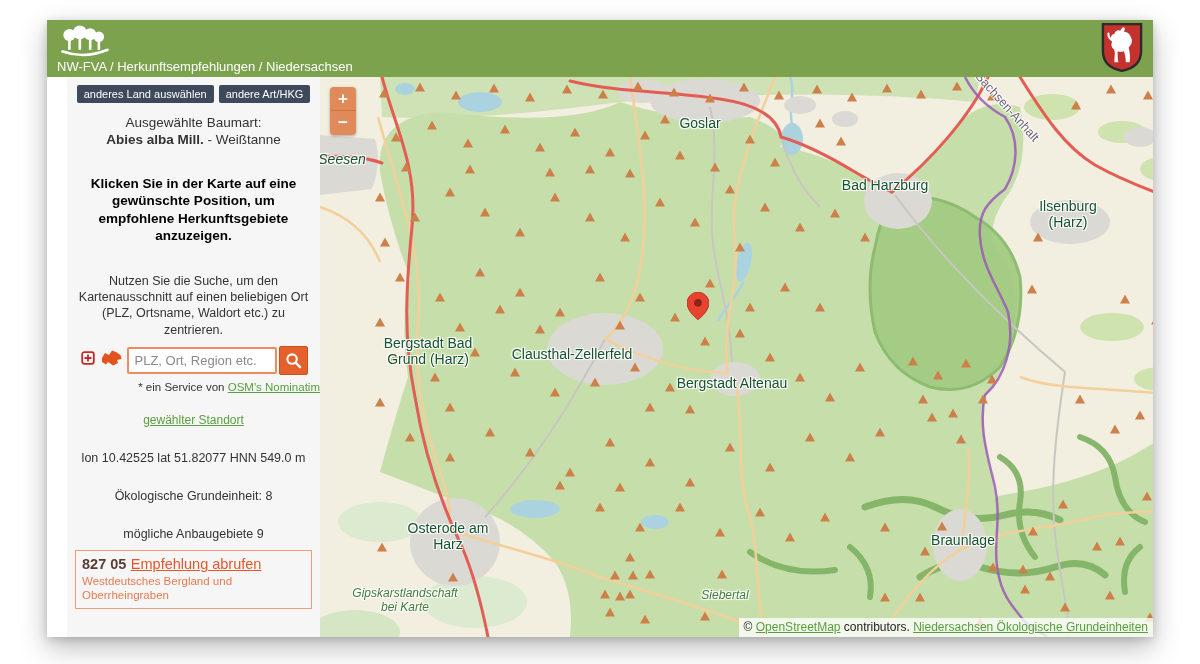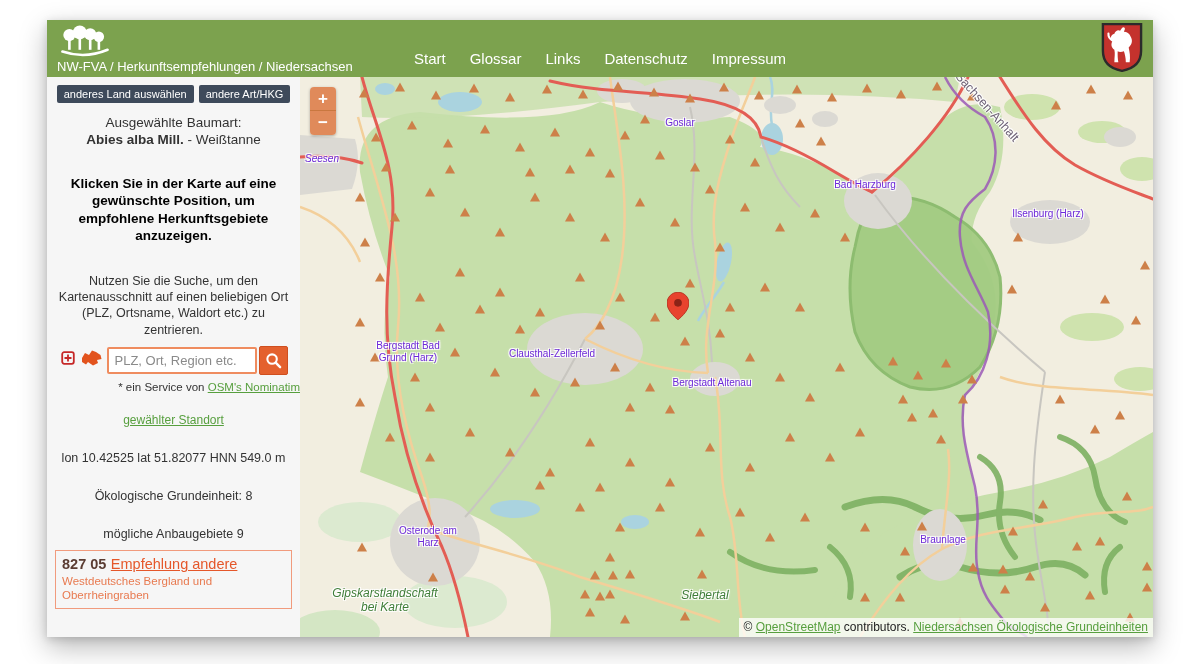--- a/index.html
+++ b/index.html
@@ -10,21 +10,21 @@
     display:flex; flex-direction:column; }
   
   .header { height:57px; background:#7ca24e; position:relative; flex:0 0 57px; }
   .logo { position:absolute; left:12px; top:4px; }
   .breadcrumb { position:absolute; left:10px; bottom:3px; color:#fff; font-size:13px; }
   .nav { position:absolute; left:50%; transform:translateX(-50%); top:30px;
     display:flex; gap:24px; color:#fff; font-size:15px; }
   .nav span { cursor:pointer; white-space:nowrap; }
   .emblem { position:absolute; right:10px; top:2px; }
   
-  .main { flex:1; display:flex; min-height:0; }
+  .main { flex:1; display:flex; min-height:0;padding-left:20px; }
   .sidebar { width:253px; flex:0 0 253px; background:#f6f6f6; text-align:center;
     color:#333; overflow:hidden; }
   .btn-row { margin:8px 4px 2px; display:flex; justify-content:center; gap:5px; }
   .dark-btn { background:#3e4a5b; color:#fff; border:none; font-size:11px;
     padding:3px 7px; border-radius:2px; cursor:pointer;
     font-family:"Liberation Sans",sans-serif; }
   .species { margin-top:12px; font-size:13.5px; line-height:1.25; }
   .instr-bold { margin:26px 14px 0; font-size:13.5px; font-weight:bold; line-height:1.3; color:#000000; }
   .instr { margin:28px 8px 0; font-size:12.5px; line-height:1.3; }
   .search-row { margin-top:8px; display:flex; align-items:center; justify-content:center; gap:4px; }
@@ -39,22 +39,22 @@
   .loc-link { display:block; margin-top:20px; font-size:12px; }
   .loc-line { margin-top:24px; font-size:12.5px; }
   .rec-box { margin:9px 8px 0; border:1px solid #f19b7d; padding:4px 6px 5px;
     text-align:left; }
   .rec-code { font-weight:bold; font-size:14.5px; color:#5a3c32; }
   .rec-link { font-size:14.5px; color:#e5572a; text-decoration:underline; cursor:pointer; }
   .rec-region { margin-top:2px; font-size:11.5px; color:#e87a50; line-height:1.2; }
   
   .map { flex:1; position:relative; overflow:hidden; background:#f2eee0; cursor:pointer; }
   .map svg.base { position:absolute; left:0; top:0; width:853px; height:560px; }
-  .map-label { position:absolute; transform:translate(-50%,-50%); font-size:10px;
-    color:#6d28d9; white-space:pre-line; text-align:center; line-height:1.15;
+  .map-label { position:absolute; transform:translate(-50%,-50%); font-size:14px;
+    color:#14532d; white-space:pre-line; text-align:center; line-height:1.15;
     text-shadow:-1px -1px 0 rgba(255,255,255,.85), 1px -1px 0 rgba(255,255,255,.85),
       -1px 1px 0 rgba(255,255,255,.85), 1px 1px 0 rgba(255,255,255,.85), 0 0 3px #fff;
     pointer-events:none; }
   .map-label.nature { color:#3f7d38; font-style:italic; font-size:12px; }
   .map-label.boundary { color:#6e6277; font-size:12.5px; }
   .tri { position:absolute; width:0; height:0; border-left:5px solid transparent;
     border-right:5px solid transparent; border-bottom:9px solid #cd8049;
     transform:translate(-50%,-50%); pointer-events:none; }
   .zoom-ctrl { position:absolute; left:10px; top:10px; width:26px; border-radius:4px;
     overflow:hidden; box-shadow:0 1px 3px rgba(0,0,0,.3); }
@@ -81,27 +81,20 @@
             <circle cx="46" cy="14" r="6"></circle>
           <rect x="10.5" y="14" width="3" height="15"></rect>
             <rect x="22.5" y="13" width="3" height="16"></rect>
           <rect x="34.5" y="15" width="3" height="14"></rect>
             <rect x="44.5" y="17" width="3" height="12"></rect>
         </g>
         <path d="M 4,31 Q 30,40 56,29" stroke="#fff" stroke-width="3" fill="none" stroke-linecap="round"></path>
       </svg>
     </div>
     <div class="breadcrumb">NW-FVA / Herkunftsempfehlungen / Niedersachsen</div>
-    <nav class="nav">
-      <span>Start</span>
-      <span>Glossar</span>
-      <span>Links</span>
-      <span>Datenschutz</span>
-      <span>Impressum</span>
-    </nav>
     <div class="emblem">
       <svg width="42" height="50" viewBox="0 0 44 52">
         <path d="M 2,2 L 42,2 L 42,30 C 42,44 33,49 22,51 C 11,49 2,44 2,30 Z" fill="#c4322d" stroke="#2b2b2b" stroke-width="2.5"></path>
         <path d="M 14,42 C 14,37 15,33 14,29 C 11,27 10,23 12,20 C 9,18 10,13 14,12
                  C 15,9 18,7.5 20,9 L 22,6 C 23,4.6 25.5,5 25,7.5 L 24,10
                  C 27,10 30,12 31,15 C 33.5,19 32.5,23.5 29,26.5 C 30,31.5 31,36 30,42
                  L 26,42 C 26,37.5 25,33.5 24,30.5 C 21.5,31.5 19,31.5 17.5,30.5
                  C 17.3,34.5 17.5,38.5 18.2,42 Z" fill="#fff"></path>
         <path d="M 12.5,19.5 C 9.5,18 7.5,15 7.8,11.8" stroke="#fff" stroke-width="2.2" fill="none" stroke-linecap="round"></path>
       </svg>
@@ -143,21 +136,21 @@
       </div>
       <div class="service-note">
         <span>* ein Service von </span><a class="green-link">OSM's Nominatim</a>
       </div>
       <a class="green-link loc-link">gewählter Standort</a>
       <div class="loc-line">lon 10.42525 lat 51.82077 HNN 549.0 m</div>
       <div class="loc-line">Ökologische Grundeinheit: 8</div>
       <div class="loc-line">mögliche Anbaugebiete 9</div>
       <div class="rec-box">
         <span class="rec-code">827 05</span>
-        <a class="rec-link">Empfehlung andere</a>
+        <a class="rec-link">Empfehlung abrufen</a>
         <div class="rec-region">Westdeutsches Bergland und Oberrheingraben</div>
       </div>
     </div>
 
     <div class="map">
       <svg class="base" viewBox="0 0 853 560" preserveAspectRatio="none">
 
         <rect x="0" y="0" width="853" height="560" fill="#f2eee0"></rect>
 
         <path d="M 60,95 Q 55,40 120,35 Q 250,50 300,25 Q 360,45 430,40 Q 470,55 460,70

